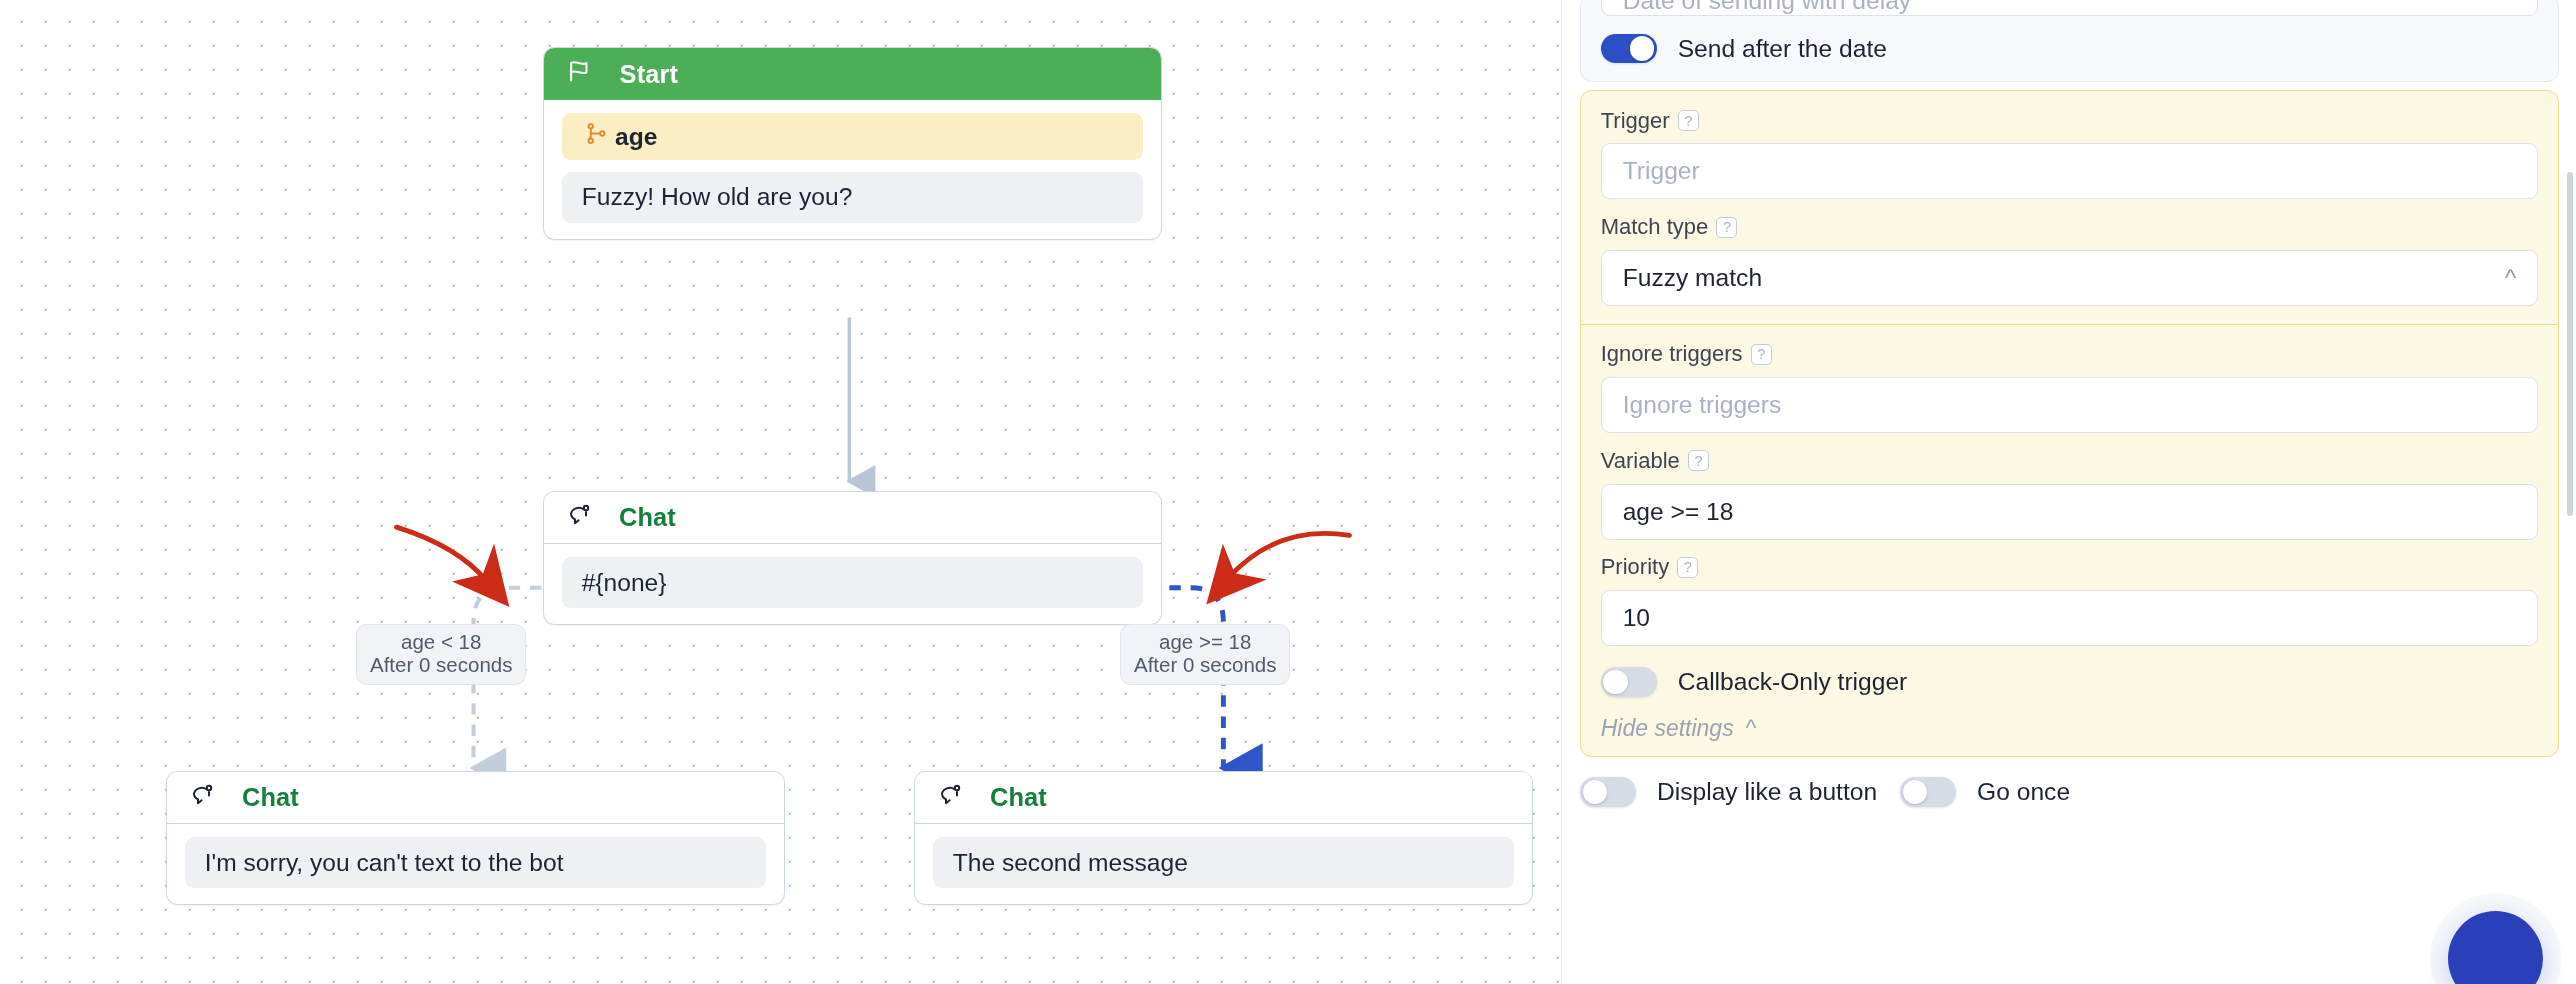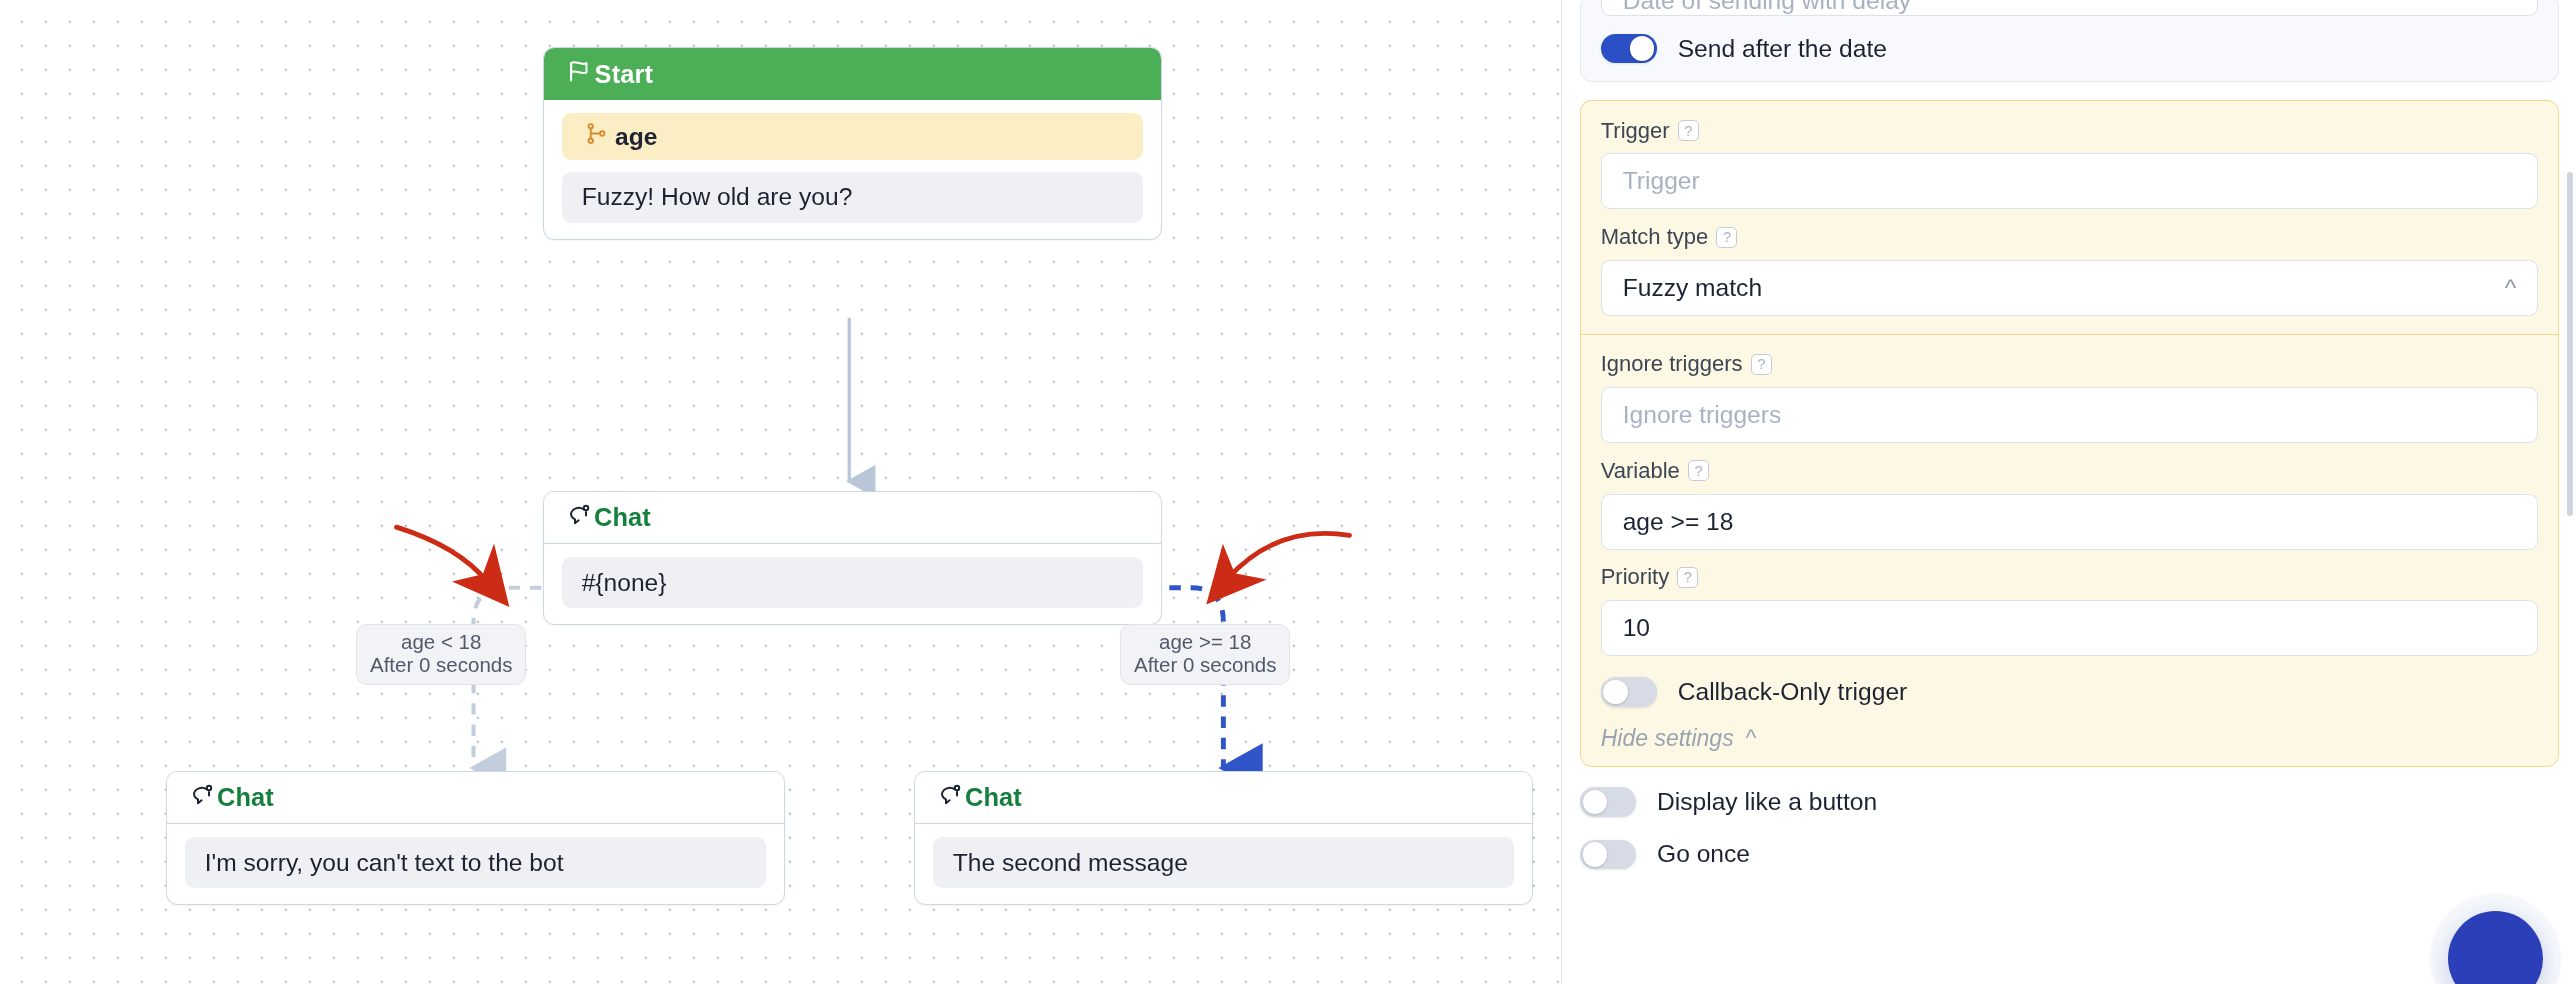--- a/index.html
+++ b/index.html
@@ -27,21 +27,21 @@
 
   .node {
     position: absolute;
     background: #ffffff;
     border: 1.6px solid #ccd6e4;
     border-radius: 11.5px;
     box-shadow: 0 0.8px 1.6px rgba(25,40,70,.05);
     overflow: hidden;
   }
   .node-head {
-    display: flex; align-items: center; gap: 3px;
+    display: flex; align-items: center; gap: 28px;
     padding: 0 23px;
     height: 52px;
     font-size: 25.4px;
     font-weight: 600;
     letter-spacing: 0.1px;
   }
   .node-head.green { background: #4caf57; color: #ffffff; border-bottom: none; }
   .node-head.plain { background: #ffffff; color: #15803d; border-bottom: 1.6px solid #ccd6e4; }
   .node-body { padding: 13px 18px 16.4px 18px; }
 
@@ -132,21 +132,21 @@
     width: 24.6px; height: 24.6px; border-radius: 50%;
     background: #ffffff; box-shadow: 0 0.8px 2.5px rgba(0,0,0,.22);
   }
   .toggle.on .knob { left: 29px; }
   .toggle-label { font-size: 24.6px; color: #1c2333; }
 
   .yellow-card {
     background: #fdf8e3;
     border: 0.8px solid #f0d98a;
     border-radius: 11.5px;
-    margin: 18px 18px 0 18px;
+    margin: 8px 18px 0 18px;
     overflow: hidden;
     text-align: right;
   }
   .yellow-sec { padding: 16.4px 19.7px 18px 19.7px; }
   .yellow-sec + .yellow-sec { border-top: 0.8px solid #f0d98a; }
 
   .field-label {
     display: flex; align-items: center; gap: 8.2px;
     font-size: 22px; color: #3d4555;
     margin-bottom: 9.8px;
@@ -161,21 +161,21 @@
   .field + .field { margin-top: 14.7px; }
   .caret { position: absolute; right: 21px; top: 50%; transform: translateY(-50%); color: #8e98a9; }
 
   .hide-settings {
     display: flex; align-items: center; gap: 11.5px;
     font-size: 23px; color: #9aa3b2;
     padding: 0 19.7px 14.7px 19.7px;
     font-style: italic;
   }
 
-  .plain-toggles { padding: 19.7px 18px 0 18px; display: flex; flex-direction: column; gap: 23px; }
+  .plain-toggles { padding: 19.7px 18px 0 18px; display: flex; flex-direction: row; gap: 23px; }
 
   .fab {
     position: absolute; right: 34px; bottom: -38px;
     width: 95px; height: 95px; border-radius: 50%;
     background: #2b40b8;
     box-shadow: 0 6.6px 23px rgba(40,60,160,.22);
   }
   .fab-halo {
     position: absolute; right: 16.4px; bottom: -56px;
     width: 131px; height: 131px; border-radius: 50%;

